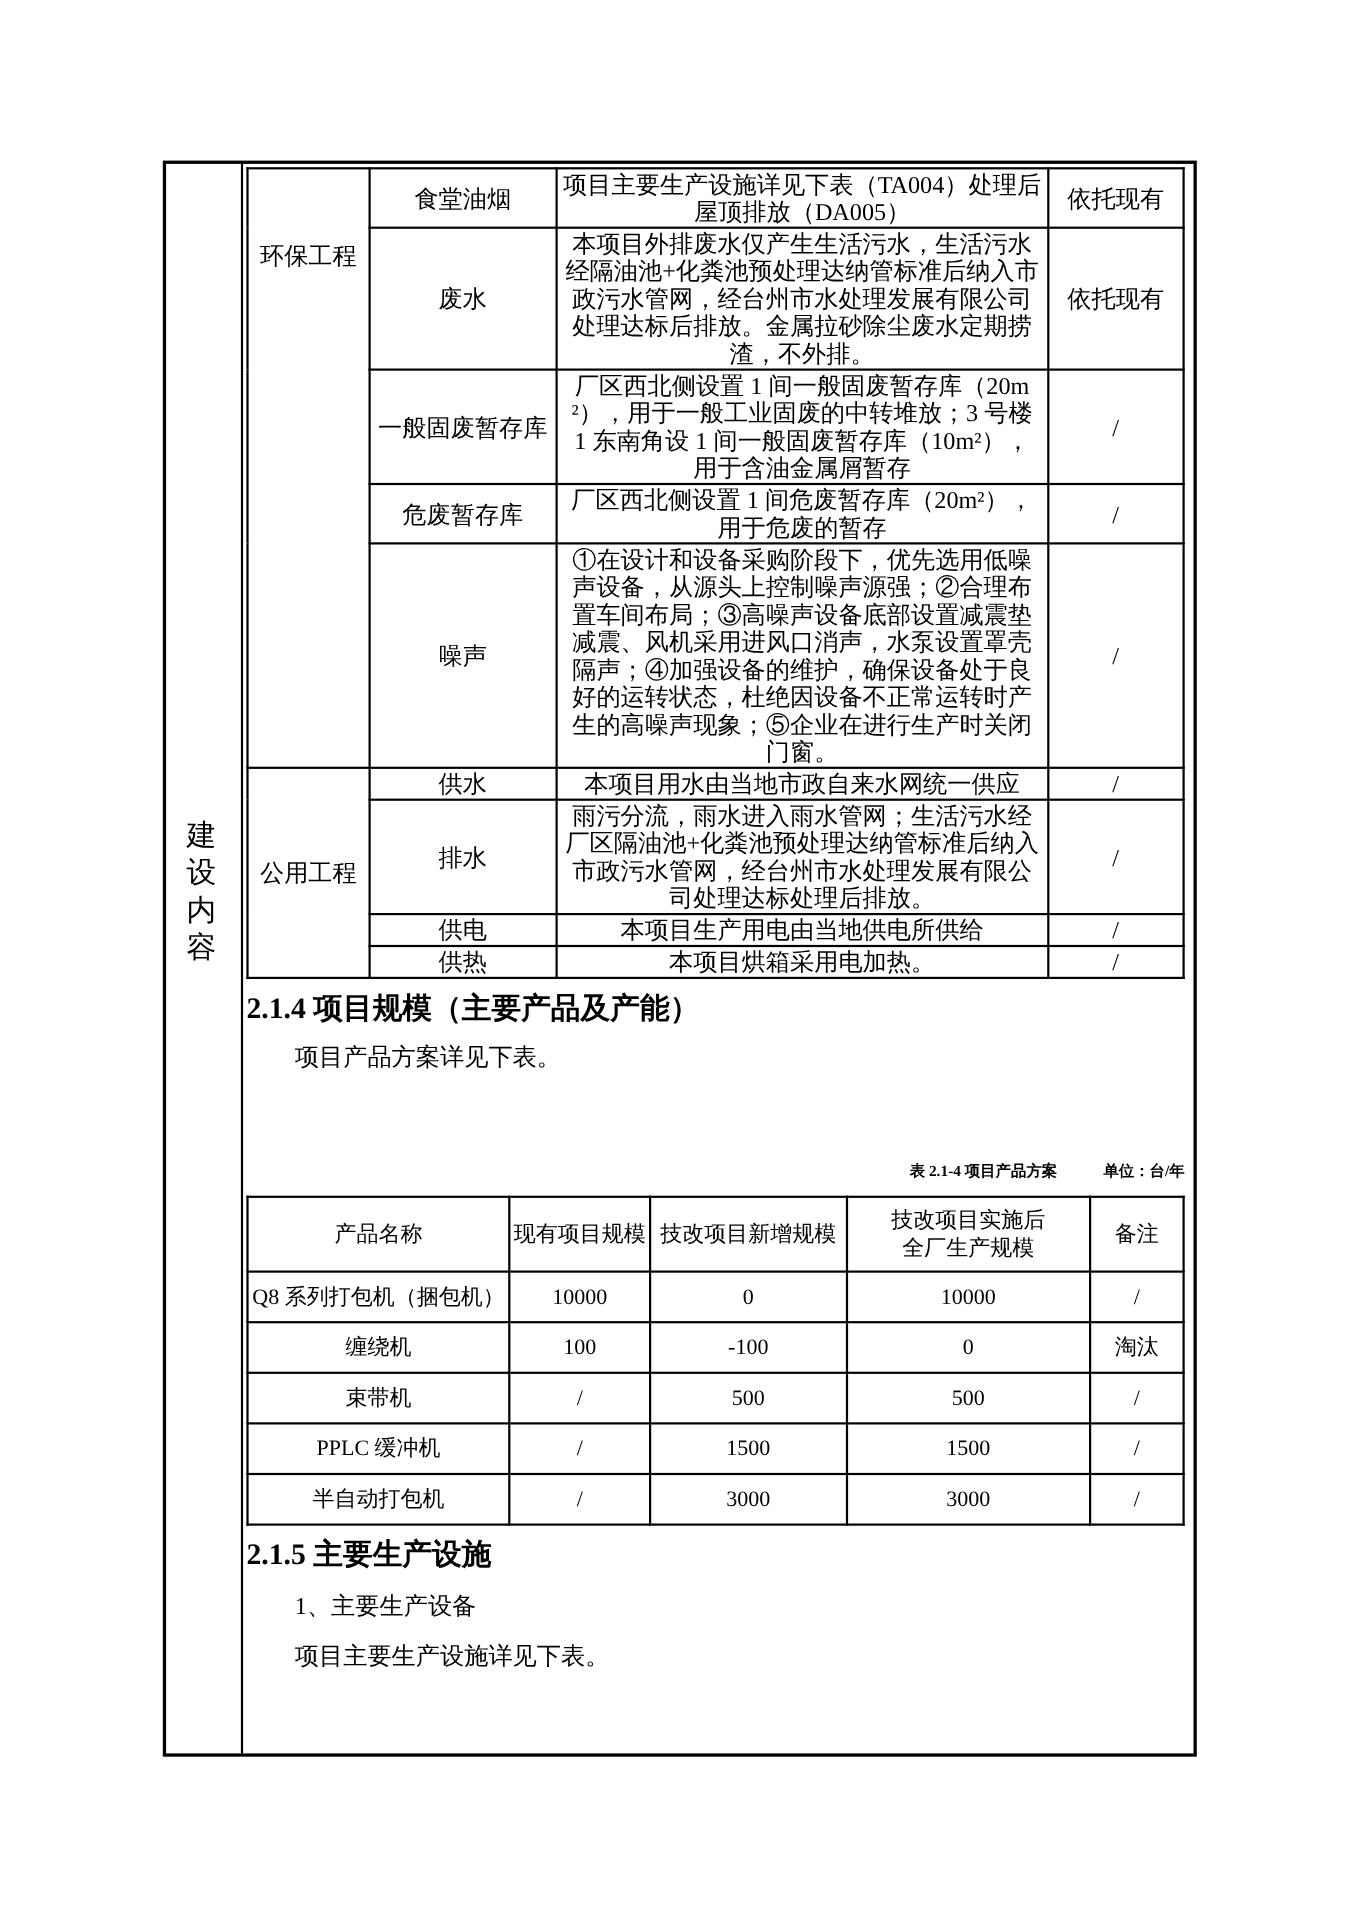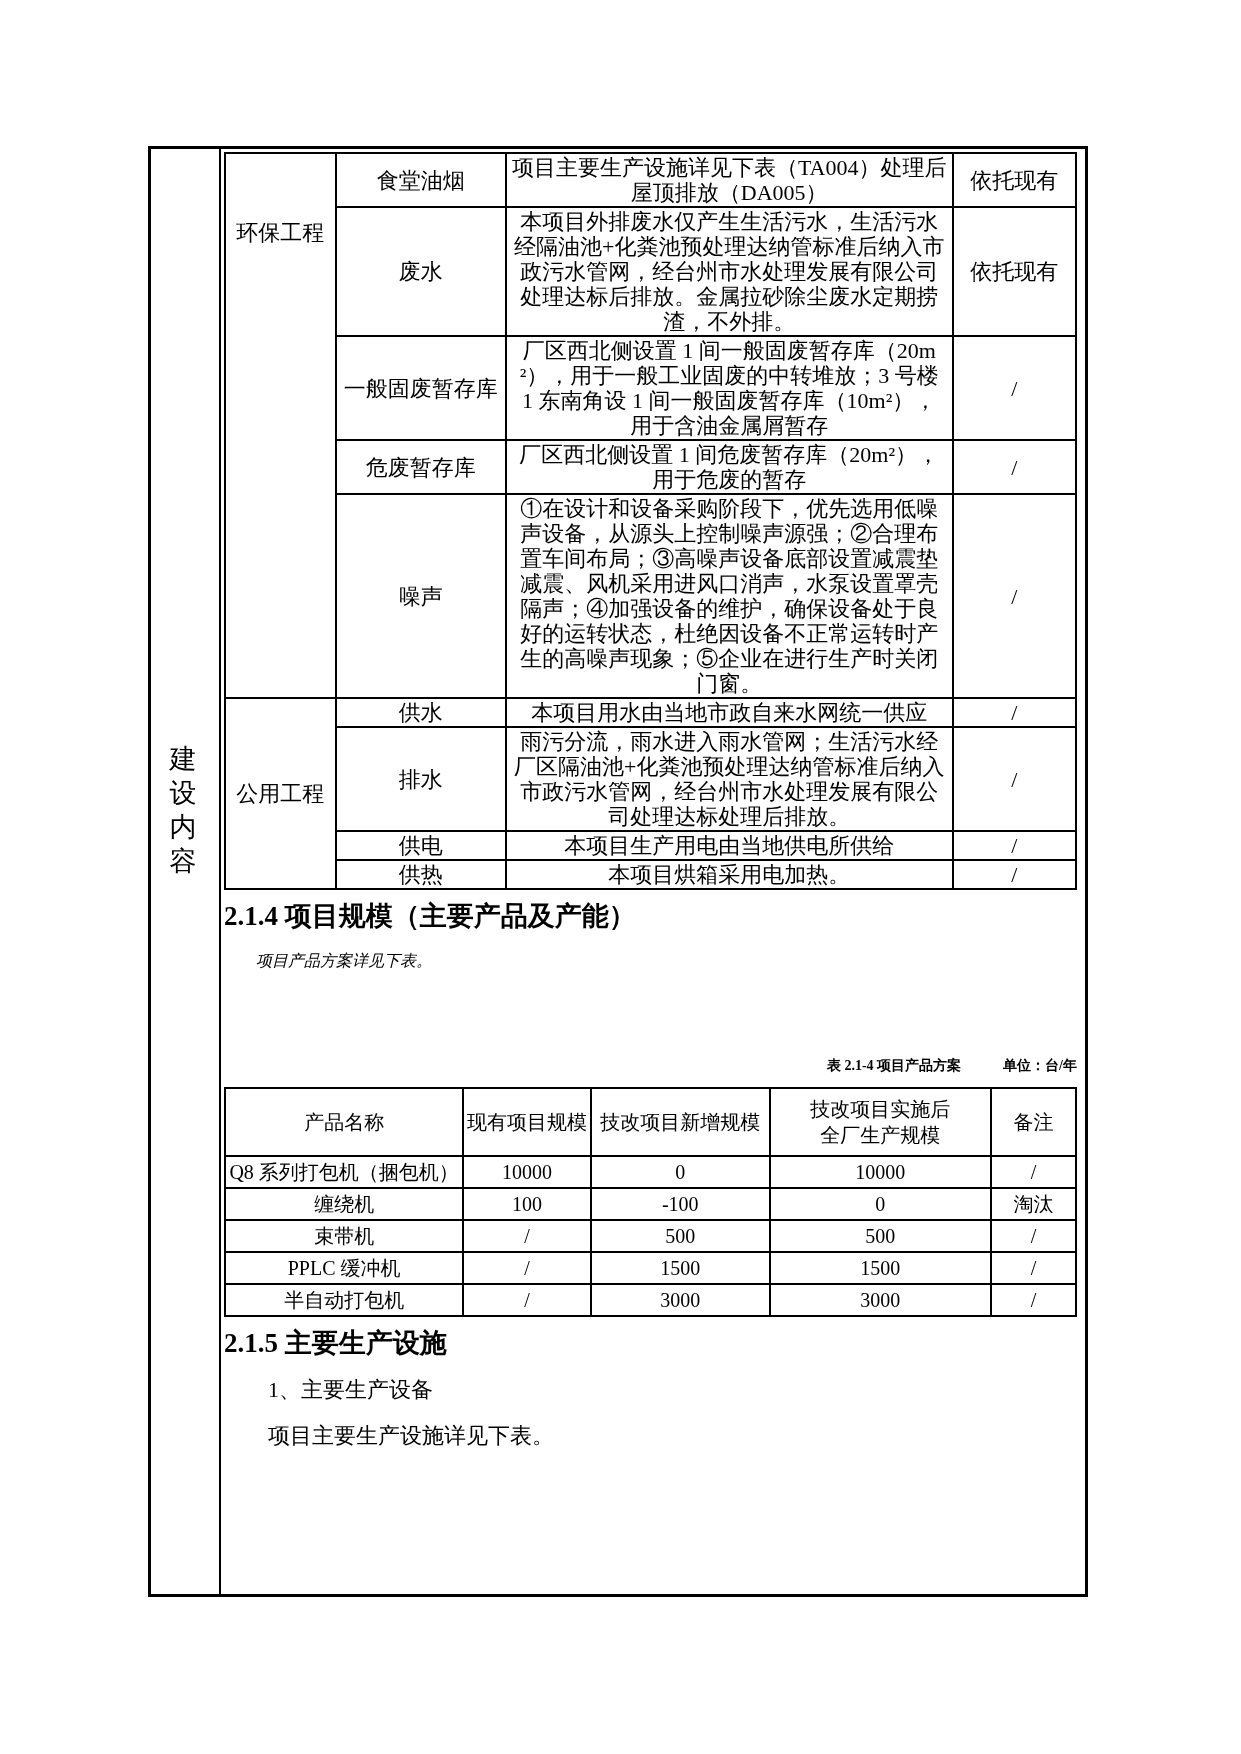--- a/index.html
+++ b/index.html
@@ -28,36 +28,36 @@
   table.env td {
     border:2px solid #000; font-size:22px; line-height:25px;
     padding:1px 3px; text-align:center; vertical-align:middle; box-sizing:border-box;
     word-break:break-all;
   }
   table.env td.cat-top { vertical-align:top; padding-top:66px; }
   table.env td.desc { padding:1px 5px; }
 
   
   .h-sec { font-size:27px; font-weight:bold; margin:10px 0 0 0; line-height:32px; }
-  .para  { font-size:16px; margin:14px 0 0 0; line-height:30px; text-indent:2em;font-style:italic; }
+  .para  { font-size:22px; margin:14px 0 0 0; line-height:30px; text-indent:2em; }
   .caption {
     margin:75px 0 0 0; font-size:14px; font-weight:bold; text-align:right; line-height:30px;
   }
   .caption .cap-gap { display:inline-block; width:42px; }
   .cap-part { white-space:pre; }
 
   
   table.prod { width:100%; border-collapse:collapse; table-layout:fixed; margin-top:6px;border-radius:14px; }
   table.prod td {
     border:2px solid #000; font-size:20px; line-height:26px;
     text-align:center; vertical-align:middle; box-sizing:border-box; padding:1px 2px;
     word-break:break-all;
   }
   table.prod tr.hdr td { padding:7px 2px; }
-  table.prod tr.data td { height:32px; }
+  table.prod tr.data td { height:46px; }
   .hdr-line { display:block; }
 
   .para2 { font-size:22px; margin:16px 0 0 0; line-height:30px; text-indent:2em; }
 
   
   .page-num {
     position:absolute; top:1752px; left:148px; width:680px;
     text-align:left; font-size:21px;
   }
 </style>

